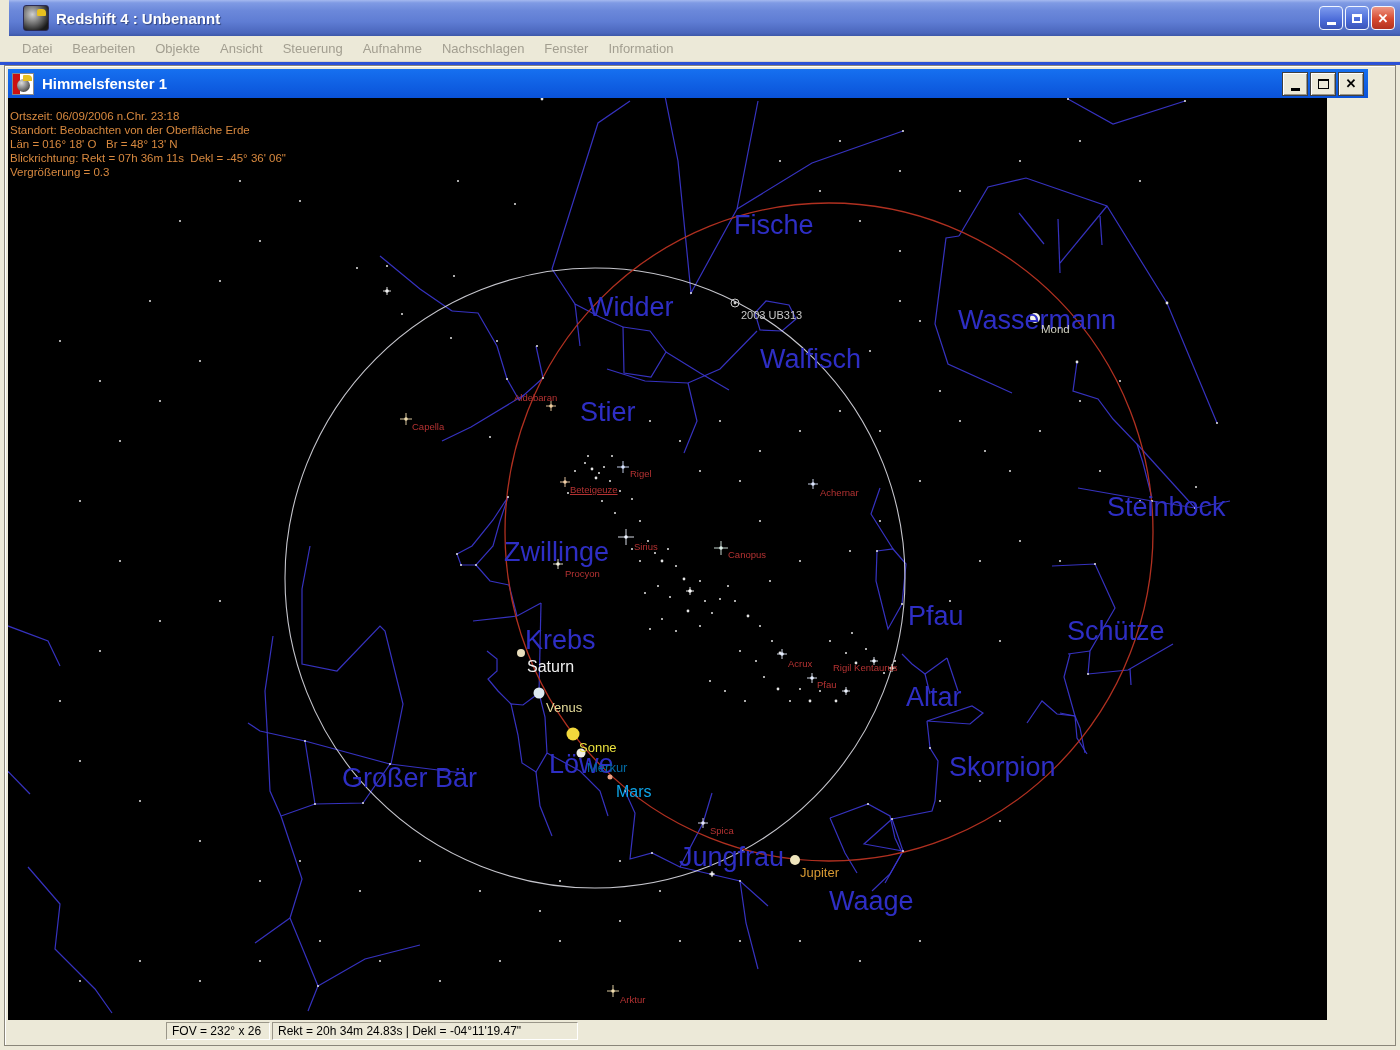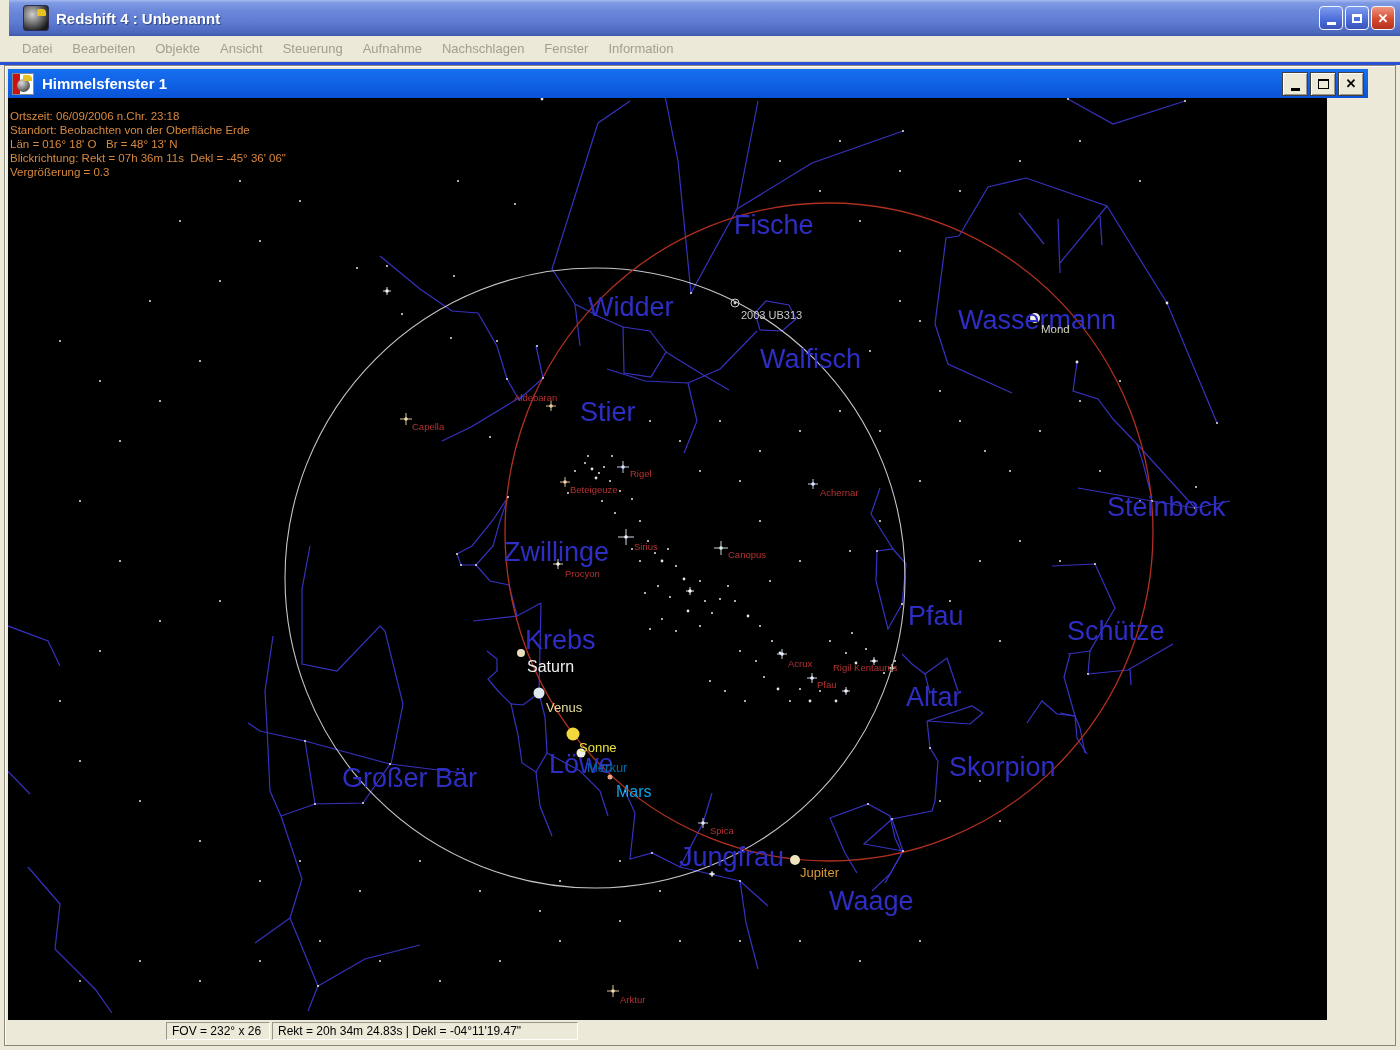--- a/index.html
+++ b/index.html
@@ -453,21 +453,21 @@
         <div class="c-label" style="left: 517px; top: 527px;">Krebs</div>
         <div class="c-label" style="left: 898px; top: 584px;">Altar</div>
         <div class="c-label" style="left: 941px; top: 654px;">Skorpion</div>
         <div class="c-label" style="left: 541px; top: 651px;">Löwe</div>
         <div class="c-label" style="left: 334px; top: 665px;">Großer Bär</div>
         <div class="c-label" style="left: 671px; top: 744px;">Jungfrau</div>
         <div class="c-label" style="left: 821px; top: 788px;">Waage</div>
         <div class="s-label" style="left: 404px; top: 323px;">Capella</div>
         <div class="s-label" style="left: 506px; top: 294px;">Aldebaran</div>
         <div class="s-label" style="left: 622px; top: 370px;">Rigel</div>
-        <div class="s-label" style="left: 562px; top: 386px;">Beteigeuze</div>
+        <div class="s-label" style="left: 562px; top: 386px; text-decoration: underline;">Beteigeuze</div>
         <div class="s-label" style="left: 626px; top: 443px;">Sirius</div>
         <div class="s-label" style="left: 720px; top: 451px;">Canopus</div>
         <div class="s-label" style="left: 557px; top: 470px;">Procyon</div>
         <div class="s-label" style="left: 812px; top: 389px;">Achernar</div>
         <div class="s-label" style="left: 780px; top: 560px;">Acrux</div>
         <div class="s-label" style="left: 825px; top: 564px;">Rigil Kentaurus</div>
         <div class="s-label" style="left: 809px; top: 581px;">Pfau</div>
         <div class="s-label" style="left: 702px; top: 727px;">Spica</div>
         <div class="s-label" style="left: 612px; top: 896px;">Arktur</div>
         <div class="p-label" style="left: 733px; top: 211px; color: rgb(200, 200, 200); font-size: 11px;">2003 UB313</div>

